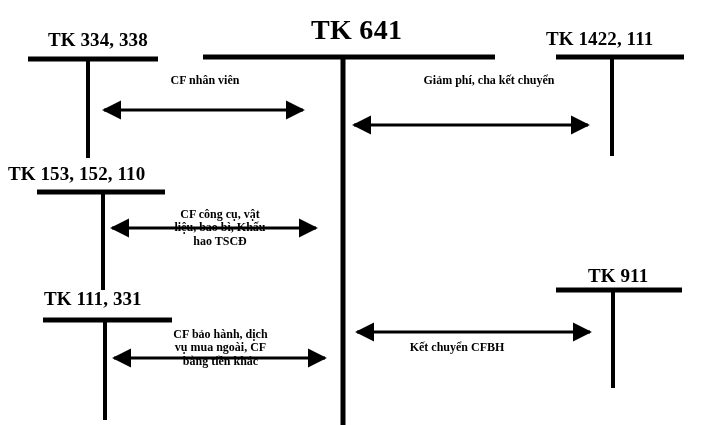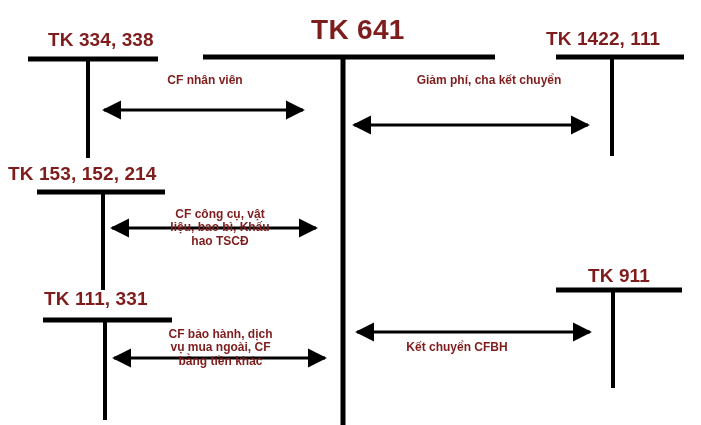--- a/index.html
+++ b/index.html
@@ -18,23 +18,23 @@
   }
   #diagram-svg {
     position: absolute;
     left: 0;
     top: 0;
     width: 701px;
     height: 425px;
   }
   .lbl {
     position: absolute;
-    font-family: Liberation Sans, sans-serif;
+    font-family: Liberation Serif, serif;
     font-weight: bold;
-    color: #7f1d1d;
+    color: #000000;
     white-space: nowrap;
     line-height: 1.12;
   }
   .acct-label {
     font-size: 19px;
     letter-spacing: 0.1px;
   }
   .flow-label {
     font-size: 12px;
     text-align: center;
@@ -99,21 +99,21 @@
 
     <line x1="114" y1="358" x2="325" y2="358" stroke="#000000" stroke-width="3.2" marker-start="url(#arrowStart)" marker-end="url(#arrowEnd)"></line>
 
     <line x1="357" y1="332" x2="590" y2="332" stroke="#000000" stroke-width="3.2" marker-start="url(#arrowStart)" marker-end="url(#arrowEnd)"></line>
   </svg>
 
   <div class="lbl title-label" style="left:311px; top:14px;">TK 641</div>
 
   <div class="lbl acct-label" style="left:48px; top:29px;">TK 334, 338</div>
 
-  <div class="lbl acct-label" style="left:8px; top:163px;">TK 153, 152, 214</div>
+  <div class="lbl acct-label" style="left:8px; top:163px;">TK 153, 152, 110</div>
 
   <div class="lbl acct-label" style="left:44px; top:288px;">TK 111, 331</div>
 
   <div class="lbl acct-label" style="left:546px; top:28px;">TK 1422, 111</div>
 
   <div class="lbl acct-label" style="left:588px; top:265px;">TK 911</div>
 
   <div class="lbl flow-label" style="left:120px; top:74px; width:170px;">CF nhân viên</div>
 
   <div class="lbl flow-label" style="left:358px; top:74px; width:262px;text-align:center;">Giảm phí, cha kết chuyển</div>

